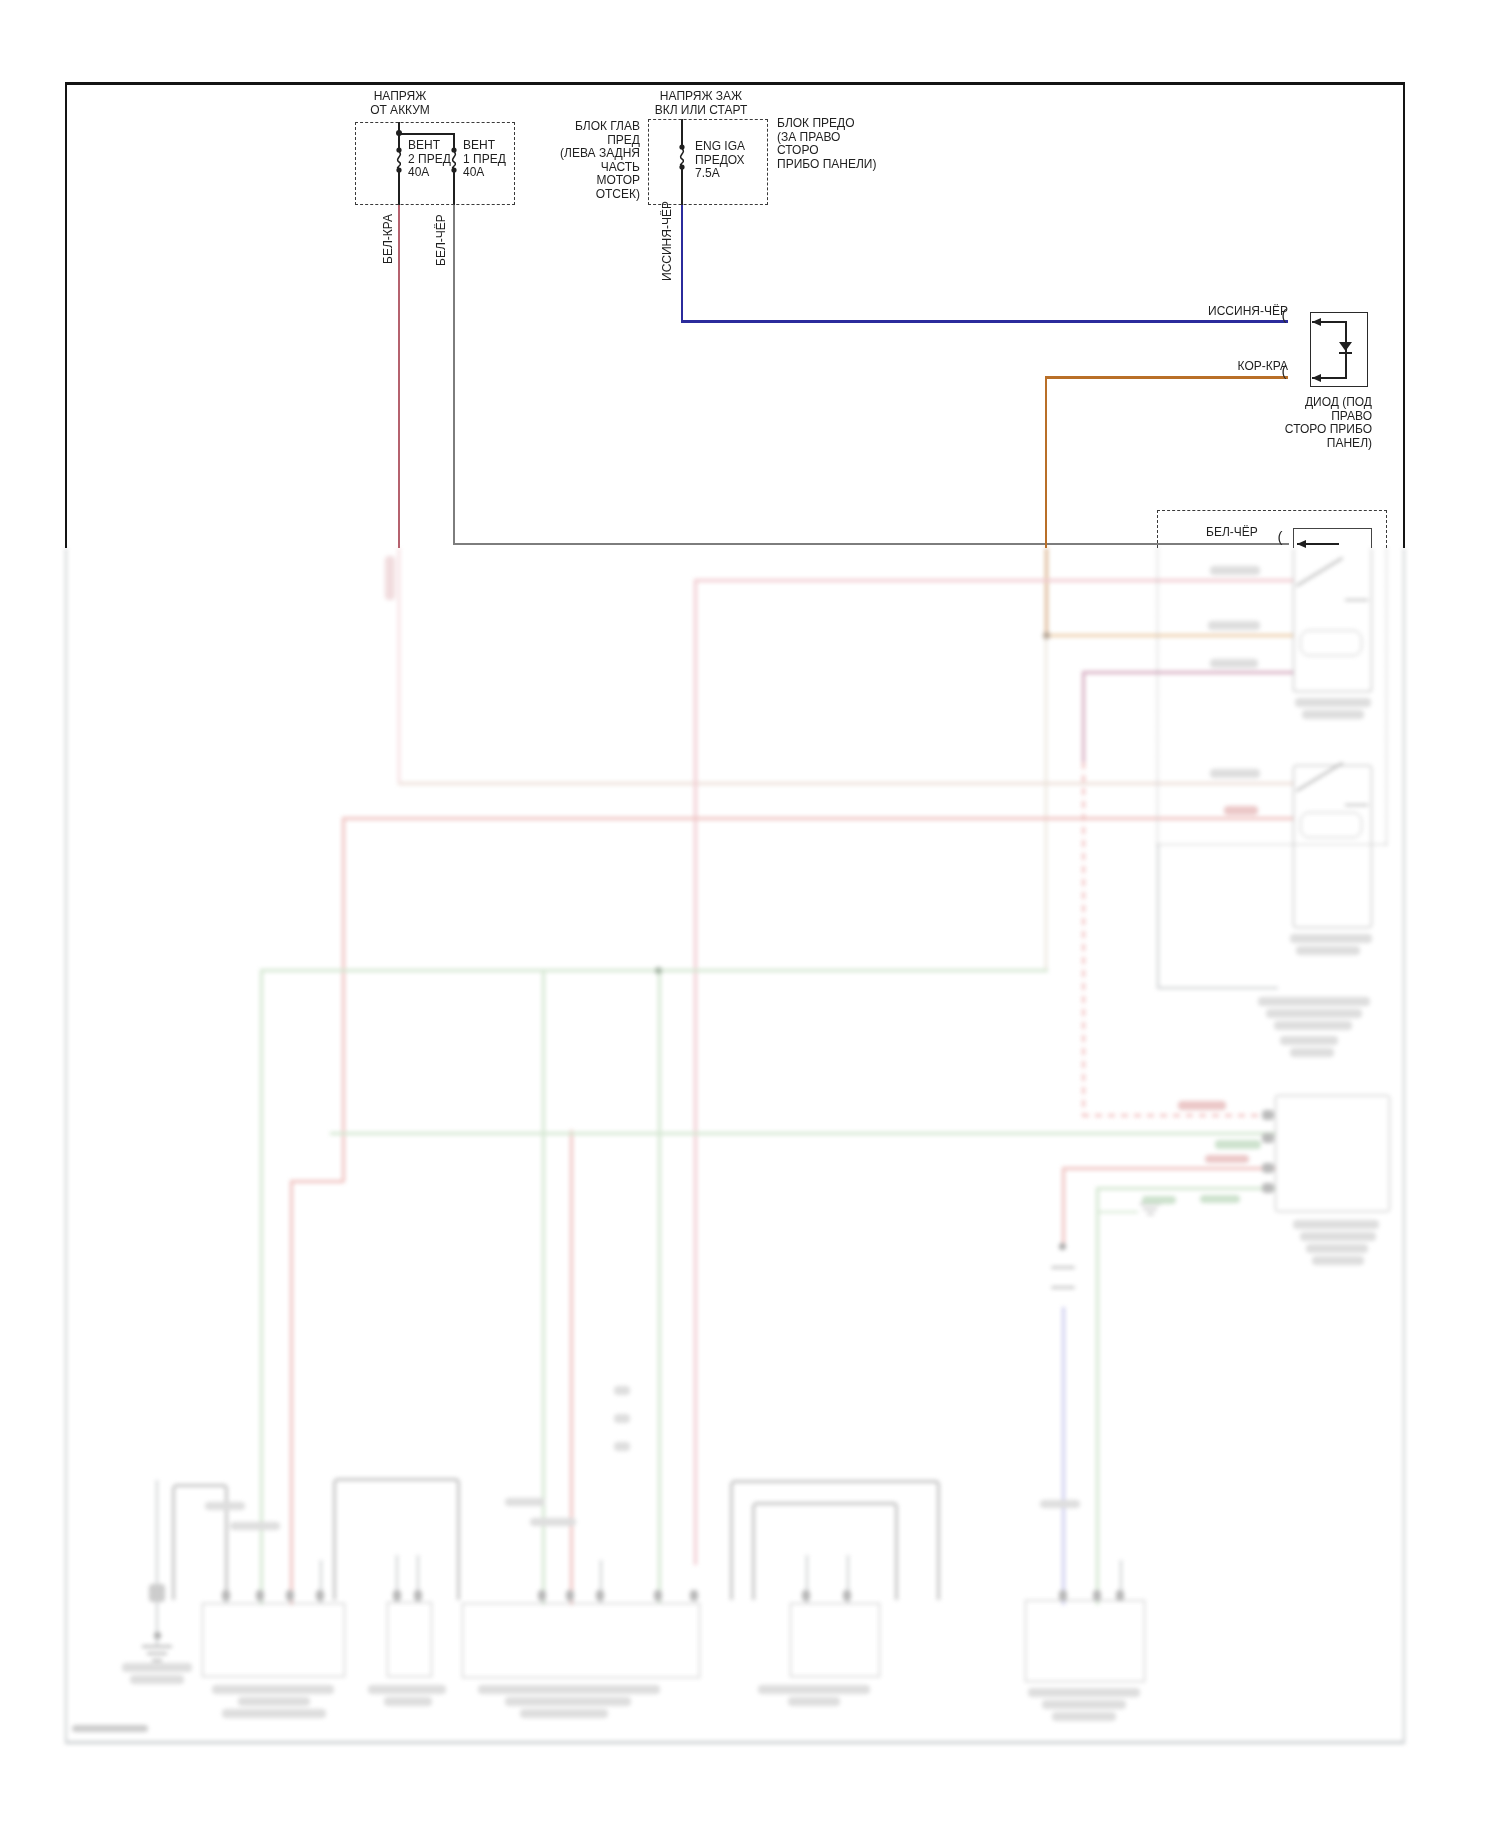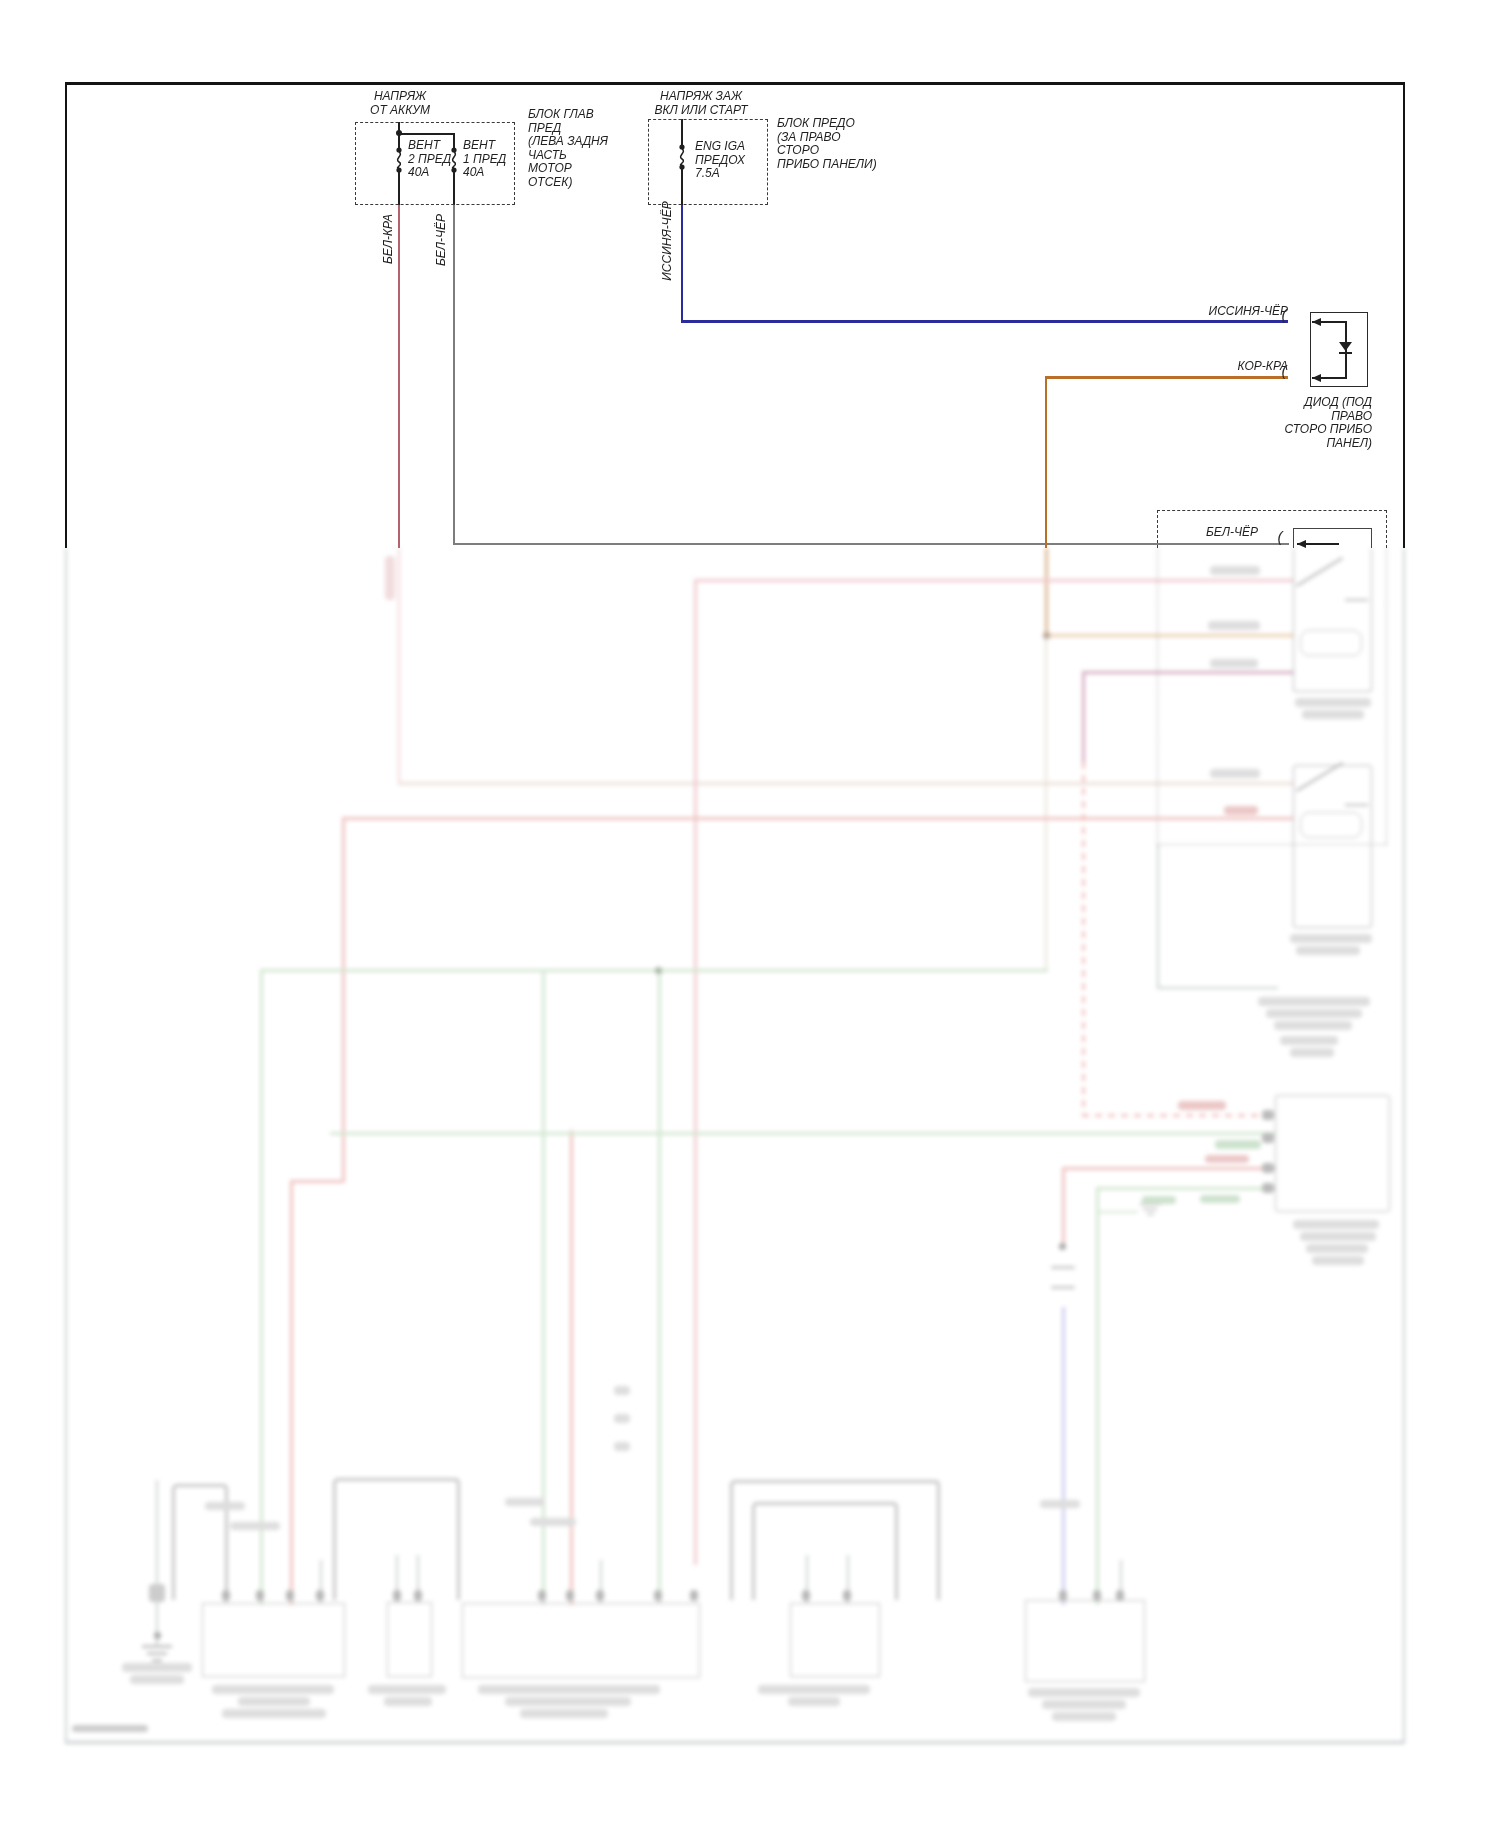--- a/index.html
+++ b/index.html
@@ -1,17 +1,17 @@
 <!DOCTYPE html>
 <html><head>
 <meta charset="utf-8">
 <style>
   html,body{margin:0;padding:0;background:#fff;}
   #canvas{position:relative;width:1500px;height:1828px;background:#ffffff;overflow:hidden;
-          font-family:"Liberation Sans","DejaVu Sans",sans-serif;color:#1f1f1f;font-style:italic;}
+          font-family:"Liberation Sans","DejaVu Sans",sans-serif;color:#1f1f1f;}
   .abs{position:absolute;}
   .txt{position:absolute;font-size:12px;line-height:13.5px;white-space:pre;color:#1f1f1f;}
   .rot{transform:translate(-50%,-50%) rotate(-90deg);white-space:nowrap;}
   .wire{position:absolute;}
   .box{position:absolute;box-sizing:border-box;}
   .dot{position:absolute;border-radius:50%;}
   .smudge{position:absolute;border-radius:4px;}
   .paren{position:absolute;font-size:15px;transform:translate(-50%,-54%);color:#2a2a2a;}
   .arrowL{position:absolute;width:0;height:0;border-top:4px solid transparent;border-bottom:4px solid transparent;}
   #blur-layer{position:absolute;left:0;top:548px;width:1500px;height:1196px;overflow:hidden;
@@ -195,21 +195,21 @@
       <div class="txt" style="left: 352px; top: 90px; width: 96px; text-align: center;">НАПРЯЖ
 ОТ АККУМ</div>
       <div class="txt" style="left: 630px; top: 90px; width: 142px; text-align: center;">НАПРЯЖ ЗАЖ
 ВКЛ ИЛИ СТАРТ</div>
       <div class="txt" style="left: 408px; top: 139px; width: 56px; text-align: left;">ВЕНТ
 2 ПРЕД
 40А</div>
       <div class="txt" style="left: 463px; top: 139px; width: 56px; text-align: left;">ВЕНТ
 1 ПРЕД
 40А</div>
-      <div class="txt" style="left: 528px; top: 108px; width: 112px; text-align: left;">БЛОК ГЛАВ
+      <div class="txt" style="left: 528px; top: 120px; width: 112px; text-align: right;">БЛОК ГЛАВ
 ПРЕД
 (ЛЕВА ЗАДНЯ
 ЧАСТЬ
 МОТОР
 ОТСЕК)</div>
       <div class="txt" style="left: 695px; top: 140px; width: 70px; text-align: left;">ENG IGA
 ПРЕДОХ
 7.5А</div>
       <div class="txt" style="left: 777px; top: 117px; width: 124px; text-align: left;">БЛОК ПРЕДО
 (ЗА ПРАВО

